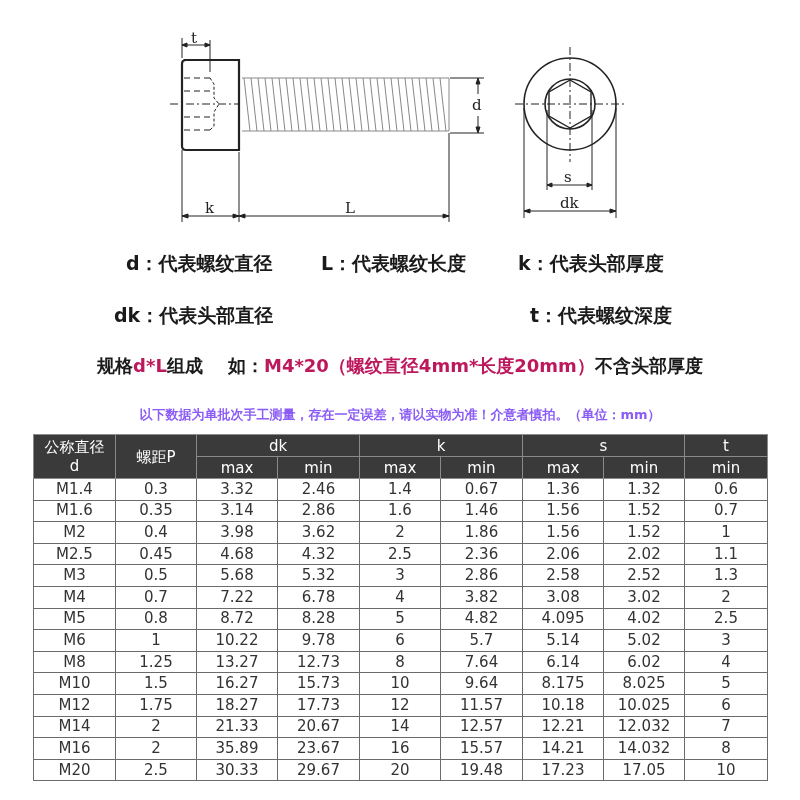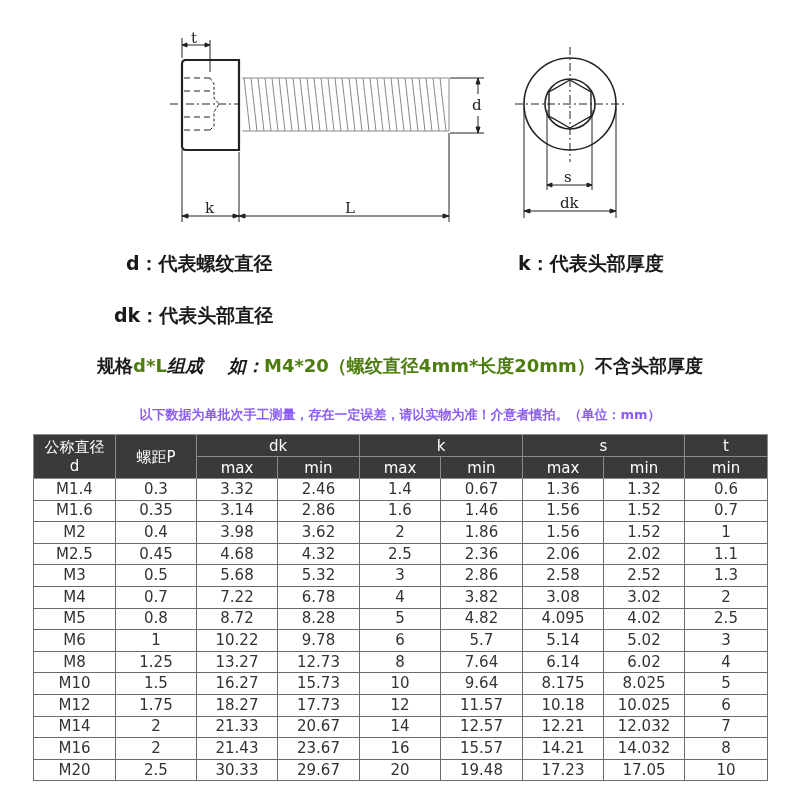--- a/index.html
+++ b/index.html
@@ -5,21 +5,21 @@
   * { box-sizing: border-box; margin: 0; padding: 0; }
   html, body { width: 800px; height: 800px; background: #ffffff; overflow: hidden; }
   body { position: relative; font-family: "DejaVu Sans", "Liberation Sans", sans-serif; color: #222; }
 
   .diagram { position: absolute; left: 0; top: 0; width: 800px; height: 235px; }
 
   .legend-row { position: absolute; left: 0; width: 772px; height: 30px; font-weight: bold; font-size: 19px; color: #1a1a1a; padding-left: 38px; }
   .legend-row span { position: absolute; top: 0; white-space: nowrap; }
 
   .spec-line { position: absolute; left: 0; top: 354px; width: 800px; text-align: center; font-weight: bold; font-size: 18px; white-space: nowrap; color: #1a1a1a; }
-  .spec-line .red { color: #4d7c0f; }
+  .spec-line .red { color: #be185d; }
 
   .notice { position: absolute; left: 0; top: 406px; width: 800px; text-align: center; font-weight: bold; font-size: 13px; color: #8b5cf6; white-space: nowrap; }
 
   table.spec { position: absolute; left: 33px; top: 434px; width: 734px; border-collapse: collapse; table-layout: fixed; font-family: "DejaVu Sans", "Liberation Sans", sans-serif; }
   table.spec th, table.spec td { border: 1.5px solid #6b6b6b; text-align: center; padding: 0; overflow: hidden; white-space: nowrap; }
   table.spec thead th { background: #3a3a3a; color: #ffffff; font-weight: normal; font-size: 15px; height: 22px; line-height: 20px; border-color: #8a8a8a; }
   table.spec thead th.twoline { line-height: 19px; font-size: 15px; }
   table.spec tbody td { font-size: 15px; color: #333; height: 21.6px; line-height: 19px; background: #fff; }
 </style>
 </head>
@@ -96,28 +96,30 @@
     <text x="472" y="110">d</text>
     <text x="205" y="213">k</text>
     <text x="345" y="213">L</text>
     <text x="564" y="182">s</text>
     <text x="560" y="208">dk</text>
   </g>
 </svg>
 
 <div class="legend-row" style="top:251px;">
   <span style="left:126px;">d：代表螺纹直径</span>
+  <span style="left:321px;">L：代表螺纹长度</span>
   <span style="left:518px;">k：代表头部厚度</span>
 </div>
 <div class="legend-row" style="top:303px;">
   <span style="left:114px;">dk：代表头部直径</span>
+  <span style="left:530px;">t：代表螺纹深度</span>
 </div>
 
 <div class="spec-line">
-  <span>规格</span><span class="red">d*L</span><span style="white-space:pre;font-style:italic;">组成    如：</span><span class="red">M4*20（螺纹直径4mm*长度20mm）</span><span>不含头部厚度</span>
+  <span>规格</span><span class="red">d*L</span><span style="white-space:pre;">组成    如：</span><span class="red">M4*20（螺纹直径4mm*长度20mm）</span><span>不含头部厚度</span>
 </div>
 
 <div class="notice">以下数据为单批次手工测量，存在一定误差，请以实物为准！介意者慎拍。（单位：mm）</div>
 
 <table class="spec">
   <colgroup>
     <col style="width:82px">
       <col style="width:81px">
       <col style="width:81px">
       <col style="width:82px">
@@ -277,21 +279,21 @@
         <td>20.67</td>
         <td>14</td>
         <td>12.57</td>
         <td>12.21</td>
         <td>12.032</td>
         <td>7</td>
       </tr>
       <tr>
         <td>M16</td>
         <td>2</td>
-        <td>21.43</td>
+        <td>35.89</td>
         <td>23.67</td>
         <td>16</td>
         <td>15.57</td>
         <td>14.21</td>
         <td>14.032</td>
         <td>8</td>
       </tr>
       <tr>
         <td>M20</td>
         <td>2.5</td>

